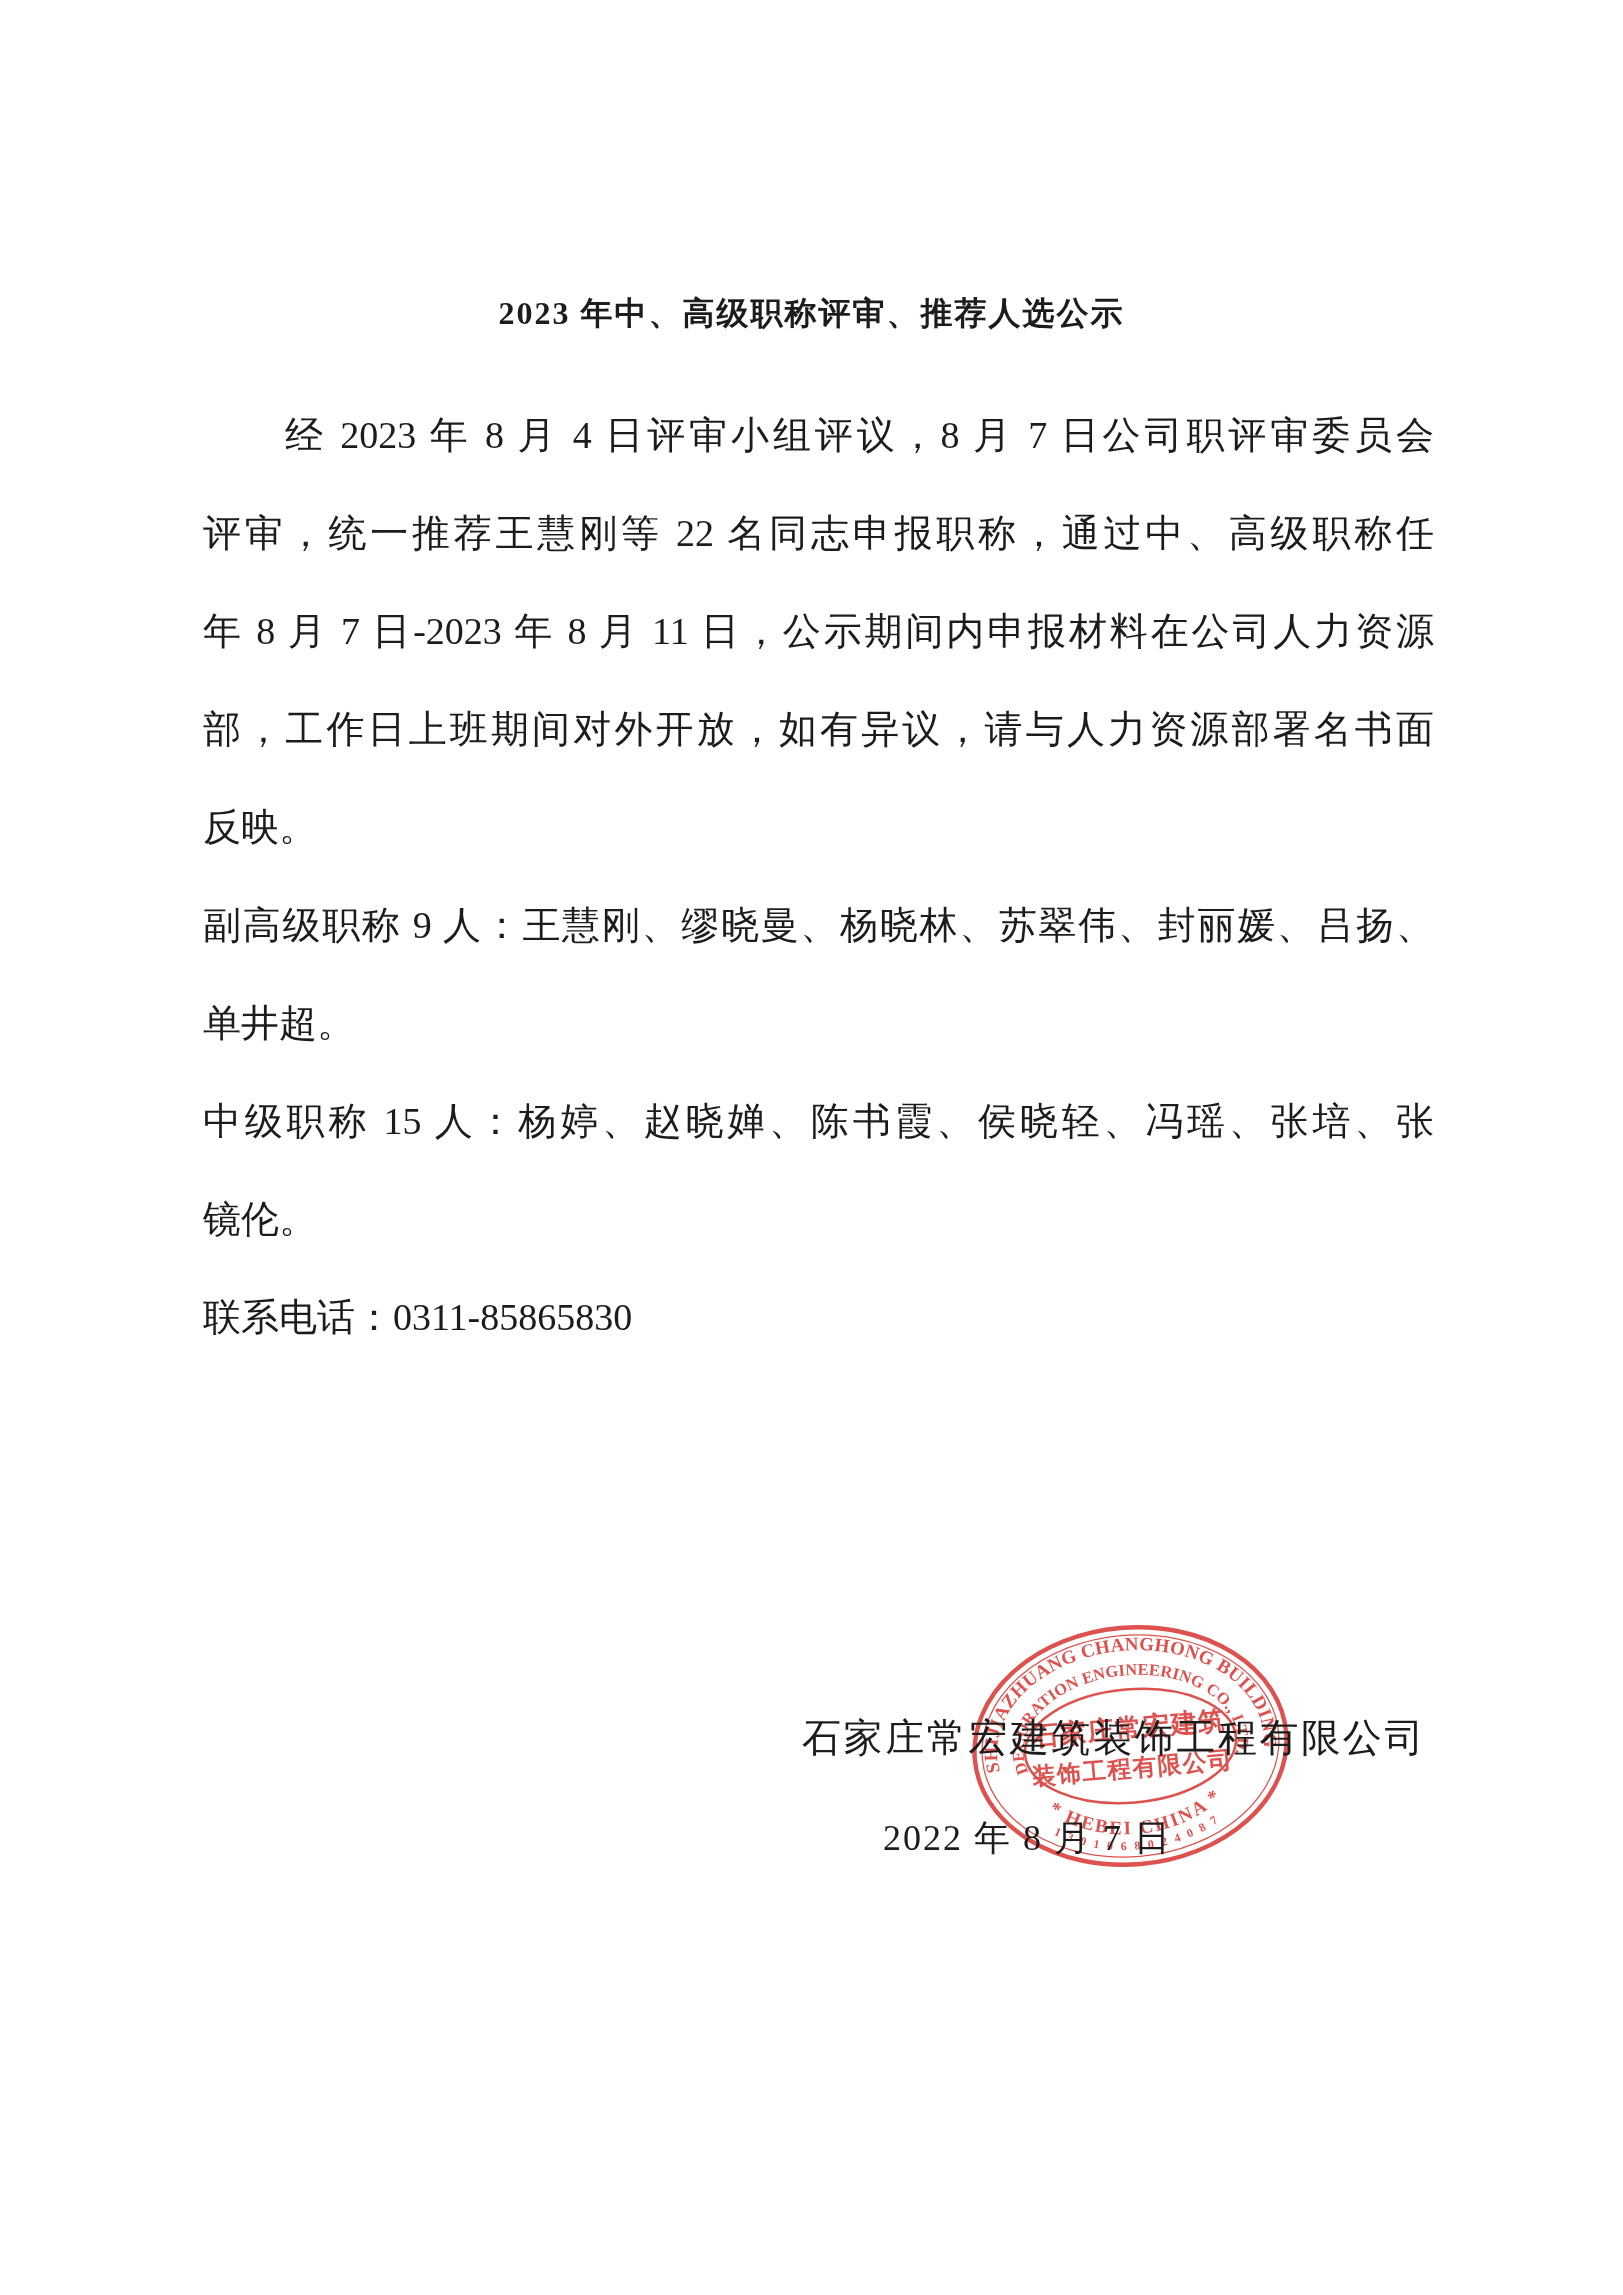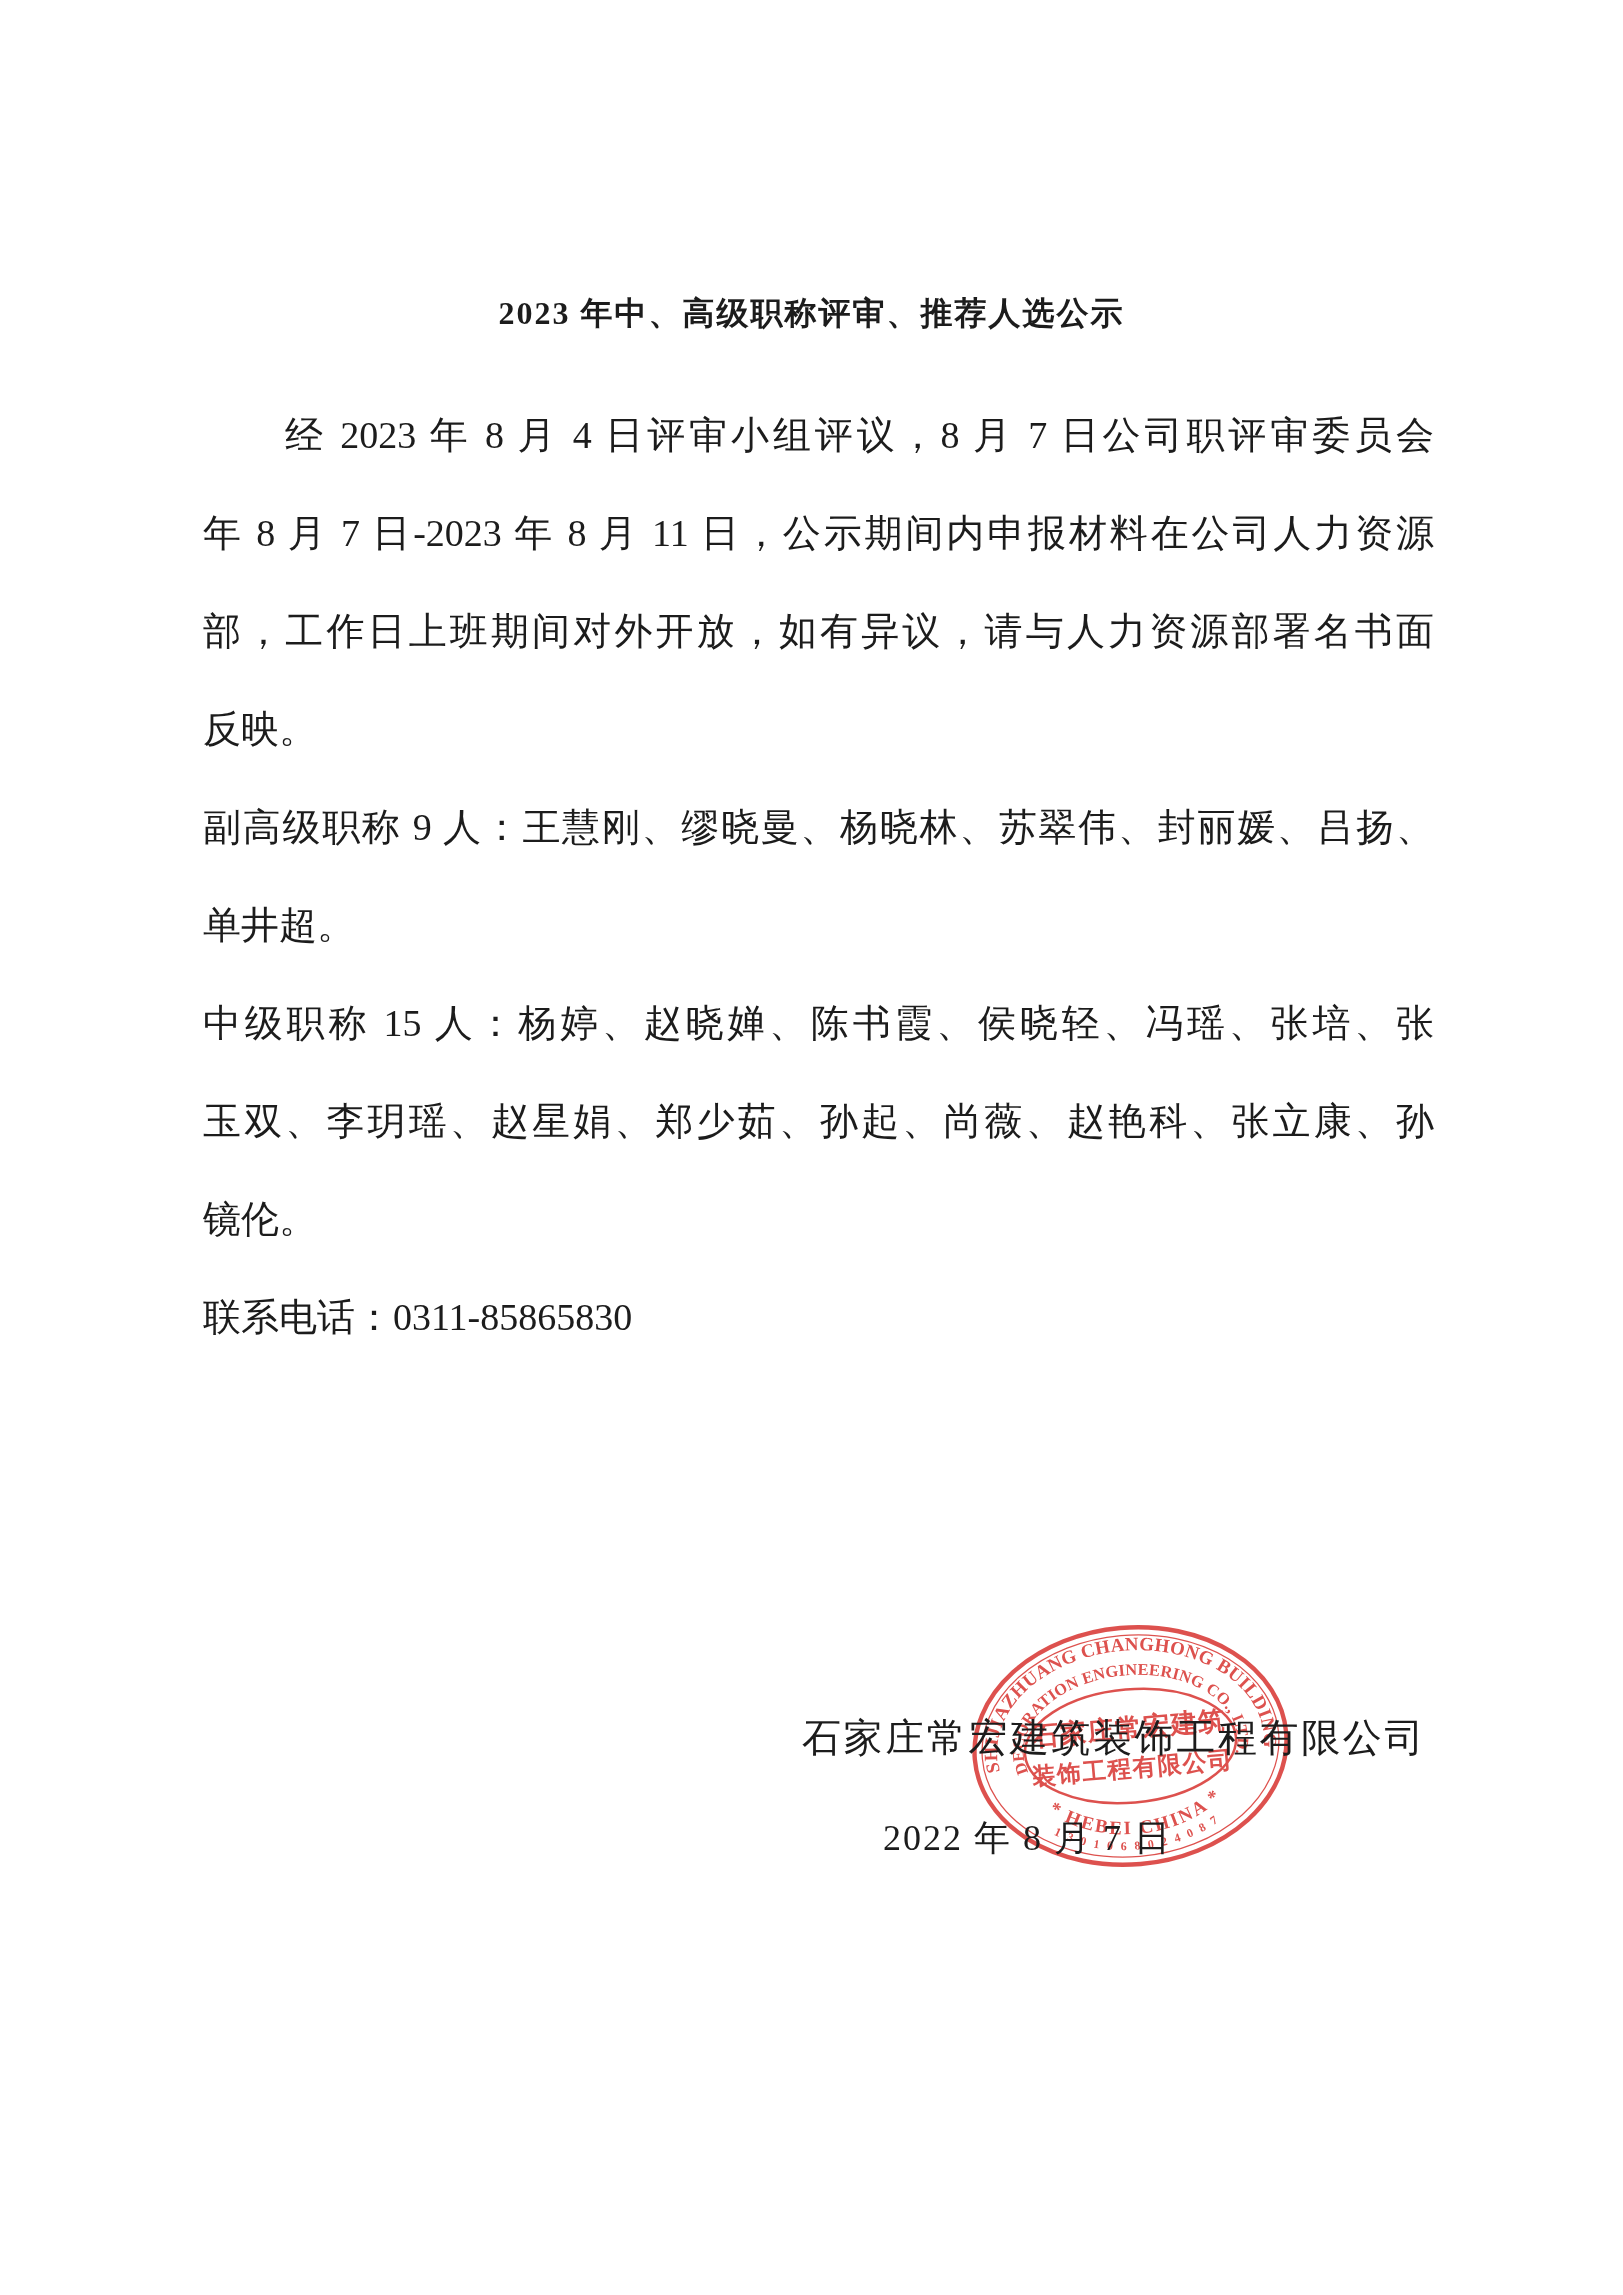--- a/index.html
+++ b/index.html
@@ -89,27 +89,27 @@
 </style>
 </head>
 <body>
 
 <div class="page">
 
   <h1 class="title">2023 年中、高级职称评审、推荐人选公示</h1>
 
   <div class="body-block">
     <div class="line indent">经 2023 年 8 月 4 日评审小组评议，8 月 7 日公司职评审委员会</div>
+    <div class="line">评审，统一推荐王慧刚等 22 名同志申报职称，通过中、高级职称任</div>
     <div class="line">年 8 月 7 日-2023 年 8 月 11 日，公示期间内申报材料在公司人力资源</div>
     <div class="line">部，工作日上班期间对外开放，如有异议，请与人力资源部署名书面</div>
     <div class="line last">反映。</div>
     <div class="line">副高级职称 9 人：王慧刚、缪晓曼、杨晓林、苏翠伟、封丽媛、吕扬、</div>
     <div class="line last">单井超。</div>
     <div class="line">中级职称 15 人：杨婷、赵晓婵、陈书霞、侯晓轻、冯瑶、张培、张</div>
-    <div class="line">玉双、李玥瑶、赵星娟、郑少茹、孙起、尚薇、赵艳科、张立康、孙</div>
     <div class="line last">镜伦。</div>
     <div class="line last">联系电话：0311-85865830</div>
   </div>
 
   <div class="stamp">
     <svg viewBox="0 0 520 400">
       <g transform="rotate(-5 260 200)">
         <g fill="none" stroke="#d93a36">
           <ellipse cx="260" cy="200" rx="248" ry="188" stroke-width="7"></ellipse>
           <ellipse cx="260" cy="200" rx="236" ry="176" stroke-width="2"></ellipse>

